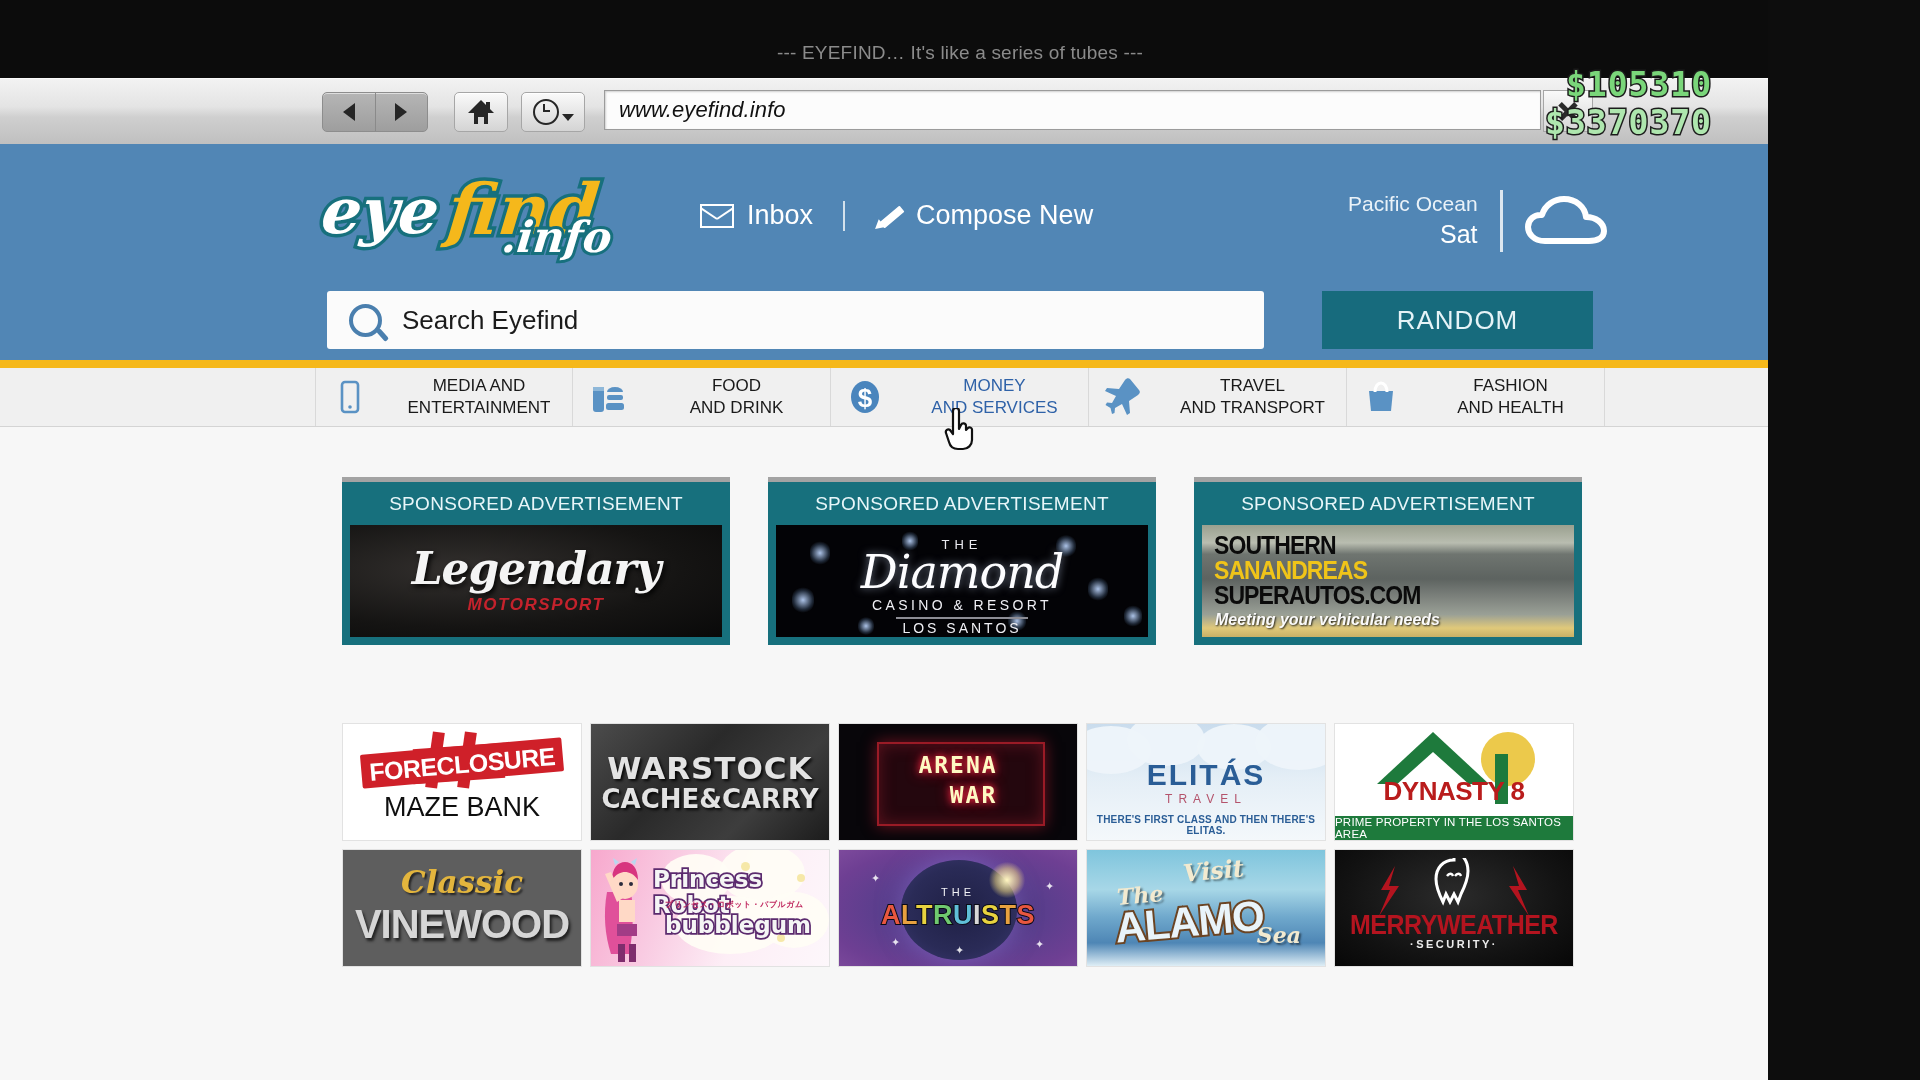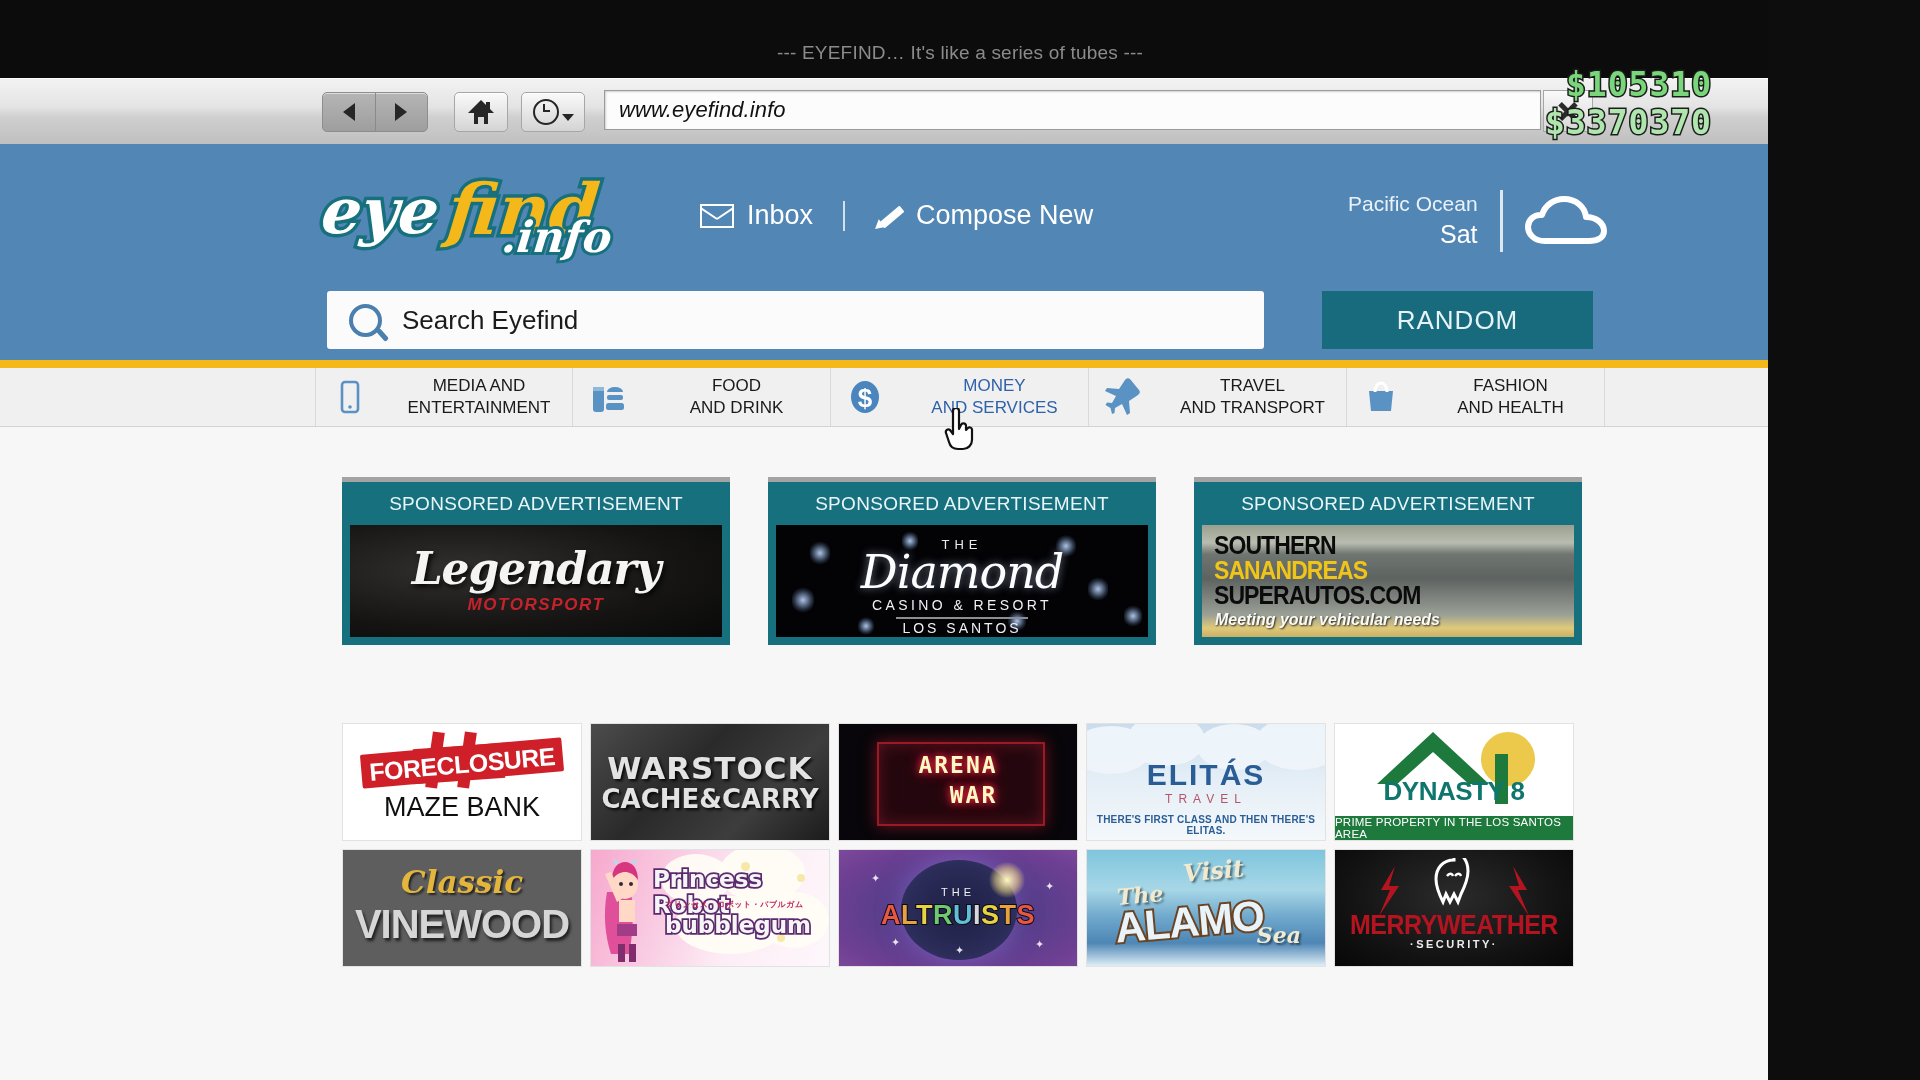--- a/index.html
+++ b/index.html
@@ -647,21 +647,21 @@
   }
   .d8-post {
     position: absolute; left: 160px; top: 30px;
     width: 13px; height: 50px;
     background: #1e7a3c;
   }
   .d8-name {
     position: absolute; left: 0; right: 0; top: 52px;
     text-align: center;
     font-size: 26px; font-weight: bold;
-    color: #0f766e;
+    color: #b91c1c;
     letter-spacing: -.5px;
   }
   .d8-bar {
     position: absolute; left: 0; right: 0; bottom: 0;
     height: 24px;
     background: #1e7a3c;
     color: #fff;
     font-size: 11.5px;
     display: flex; align-items: center; justify-content: center;
     letter-spacing: .2px;

